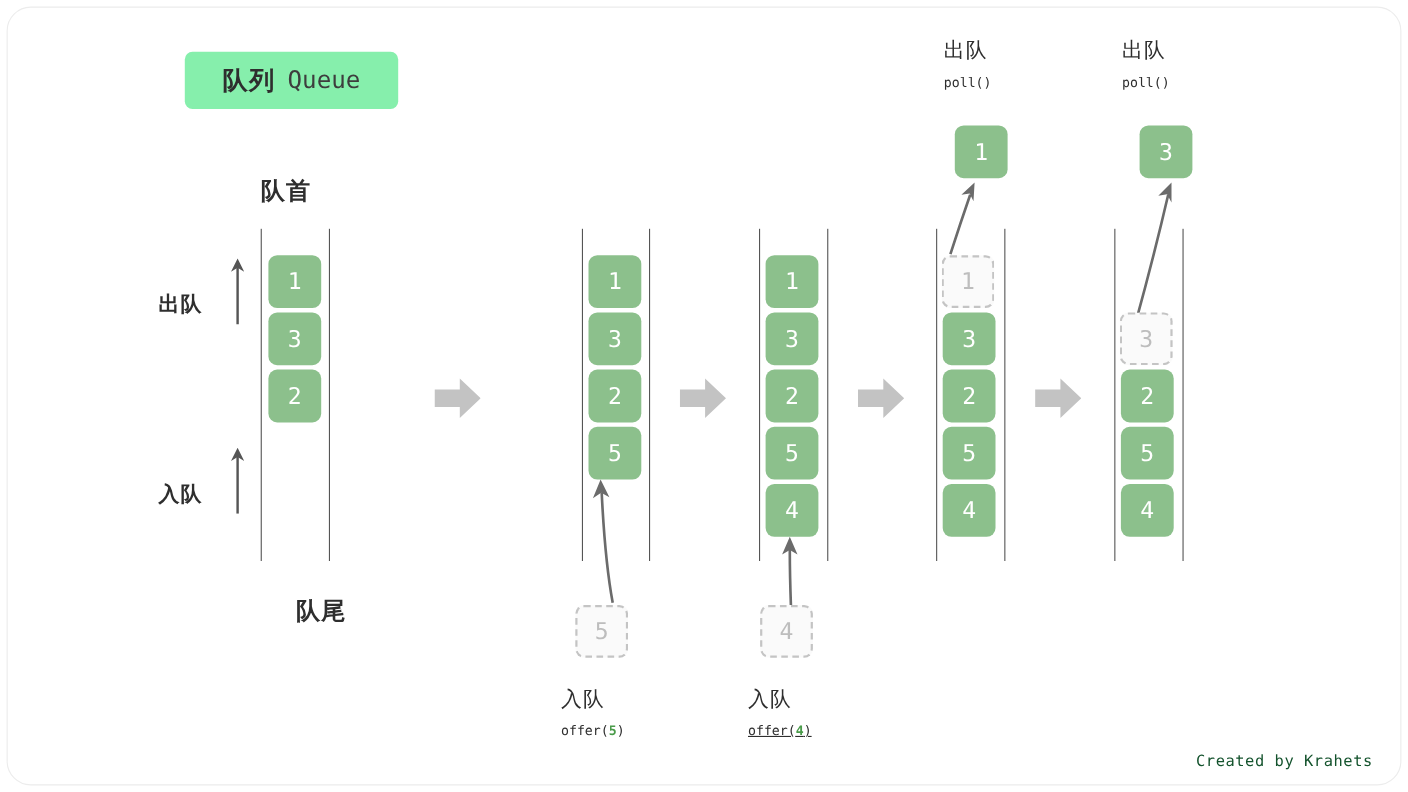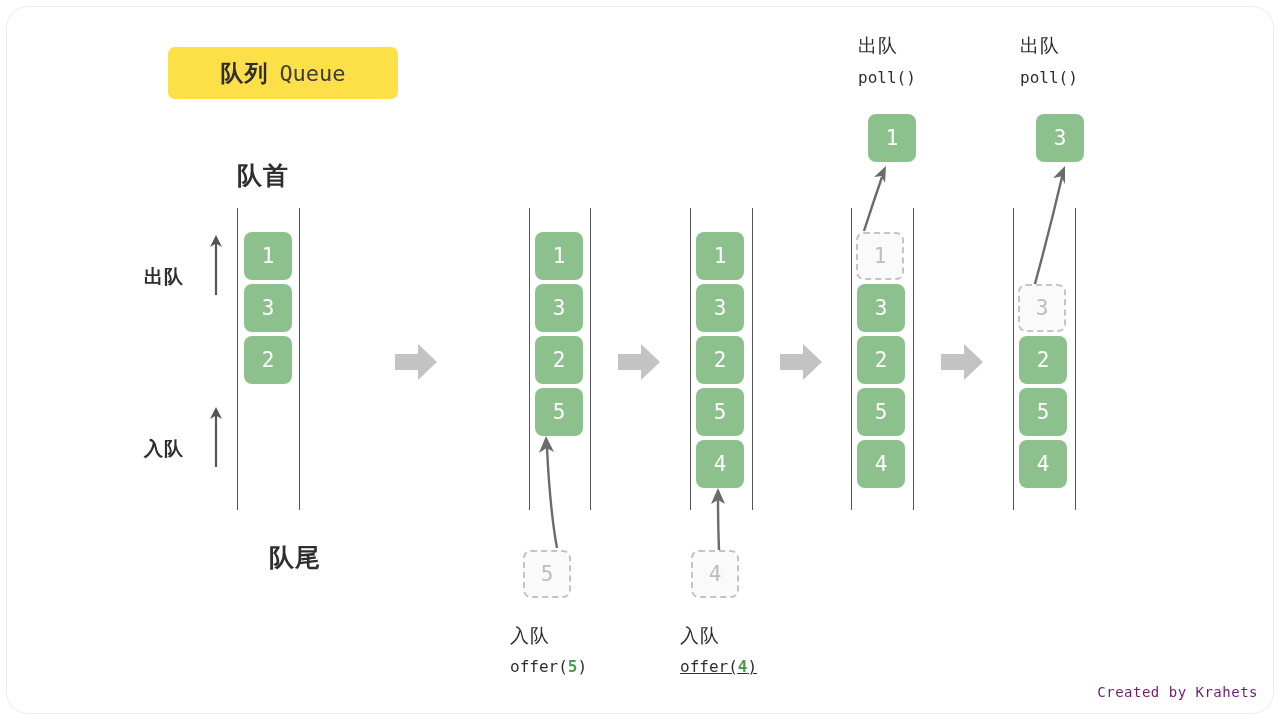--- a/index.html
+++ b/index.html
@@ -31,23 +31,23 @@
     border: 1px solid #ececec;
     border-radius: 22px;
     box-sizing: border-box;
   }
 
   
   .title-badge {
     position: absolute;
     left: 168px;
     top: 47px;
-    width: 230px;
+    width: 194px;
     height: 52px;
-    background: #fde047;
+    background: #86efac;
     border-radius: 7px;
     display: flex;
     align-items: center;
     justify-content: center;
     gap: 11px;
   }
   .title-cn {
     font-size: 23px;
     font-weight: bold;
     color: #2e2e2e;
@@ -59,39 +59,39 @@
     color: #3d3d3d;
   }
 
   
   .lbl {
     position: absolute;
     white-space: nowrap;
     font-family: Liberation Serif, serif;
   }
   .lbl-head {
-    font-size: 25px;
+    font-size: 22px;
     font-weight: bold;
     color: #2e2e2e;
     letter-spacing: 1px;
   }
   .lbl-side {
     font-size: 19px;
     font-weight: bold;
     color: #2e2e2e;
     letter-spacing: 1px;
   }
   .op-cn {
     font-size: 19px;
     color: #2e2e2e;
     letter-spacing: 1px;
   }
   .op-code {
     font-family: "DejaVu Sans Mono", monospace;
-    font-size: 16px;
+    font-size: 12px;
     color: #2e2e2e;
   }
   .op-code .val { color: #4a9b4a; font-weight: bold; }
 
   
   .rail {
     position: absolute;
     width: 1px;
     background: #555555;
   }
@@ -133,25 +133,25 @@
 
   
   .motion-arrow {
     position: absolute;
     pointer-events: none;
   }
 
   
   .watermark {
     position: absolute;
-    right: 22px;
+    right: 32px;
     bottom: 20px;
     font-family: "DejaVu Sans Mono", monospace;
     font-size: 14px;
-    color: #701a75;
+    color: #14532d;
     letter-spacing: 0.5px;
     margin-top: 16px;
   }
 </style>
 </head>
 <body>
 
 <div id="canvas">
   <div class="card-frame"></div>
 

